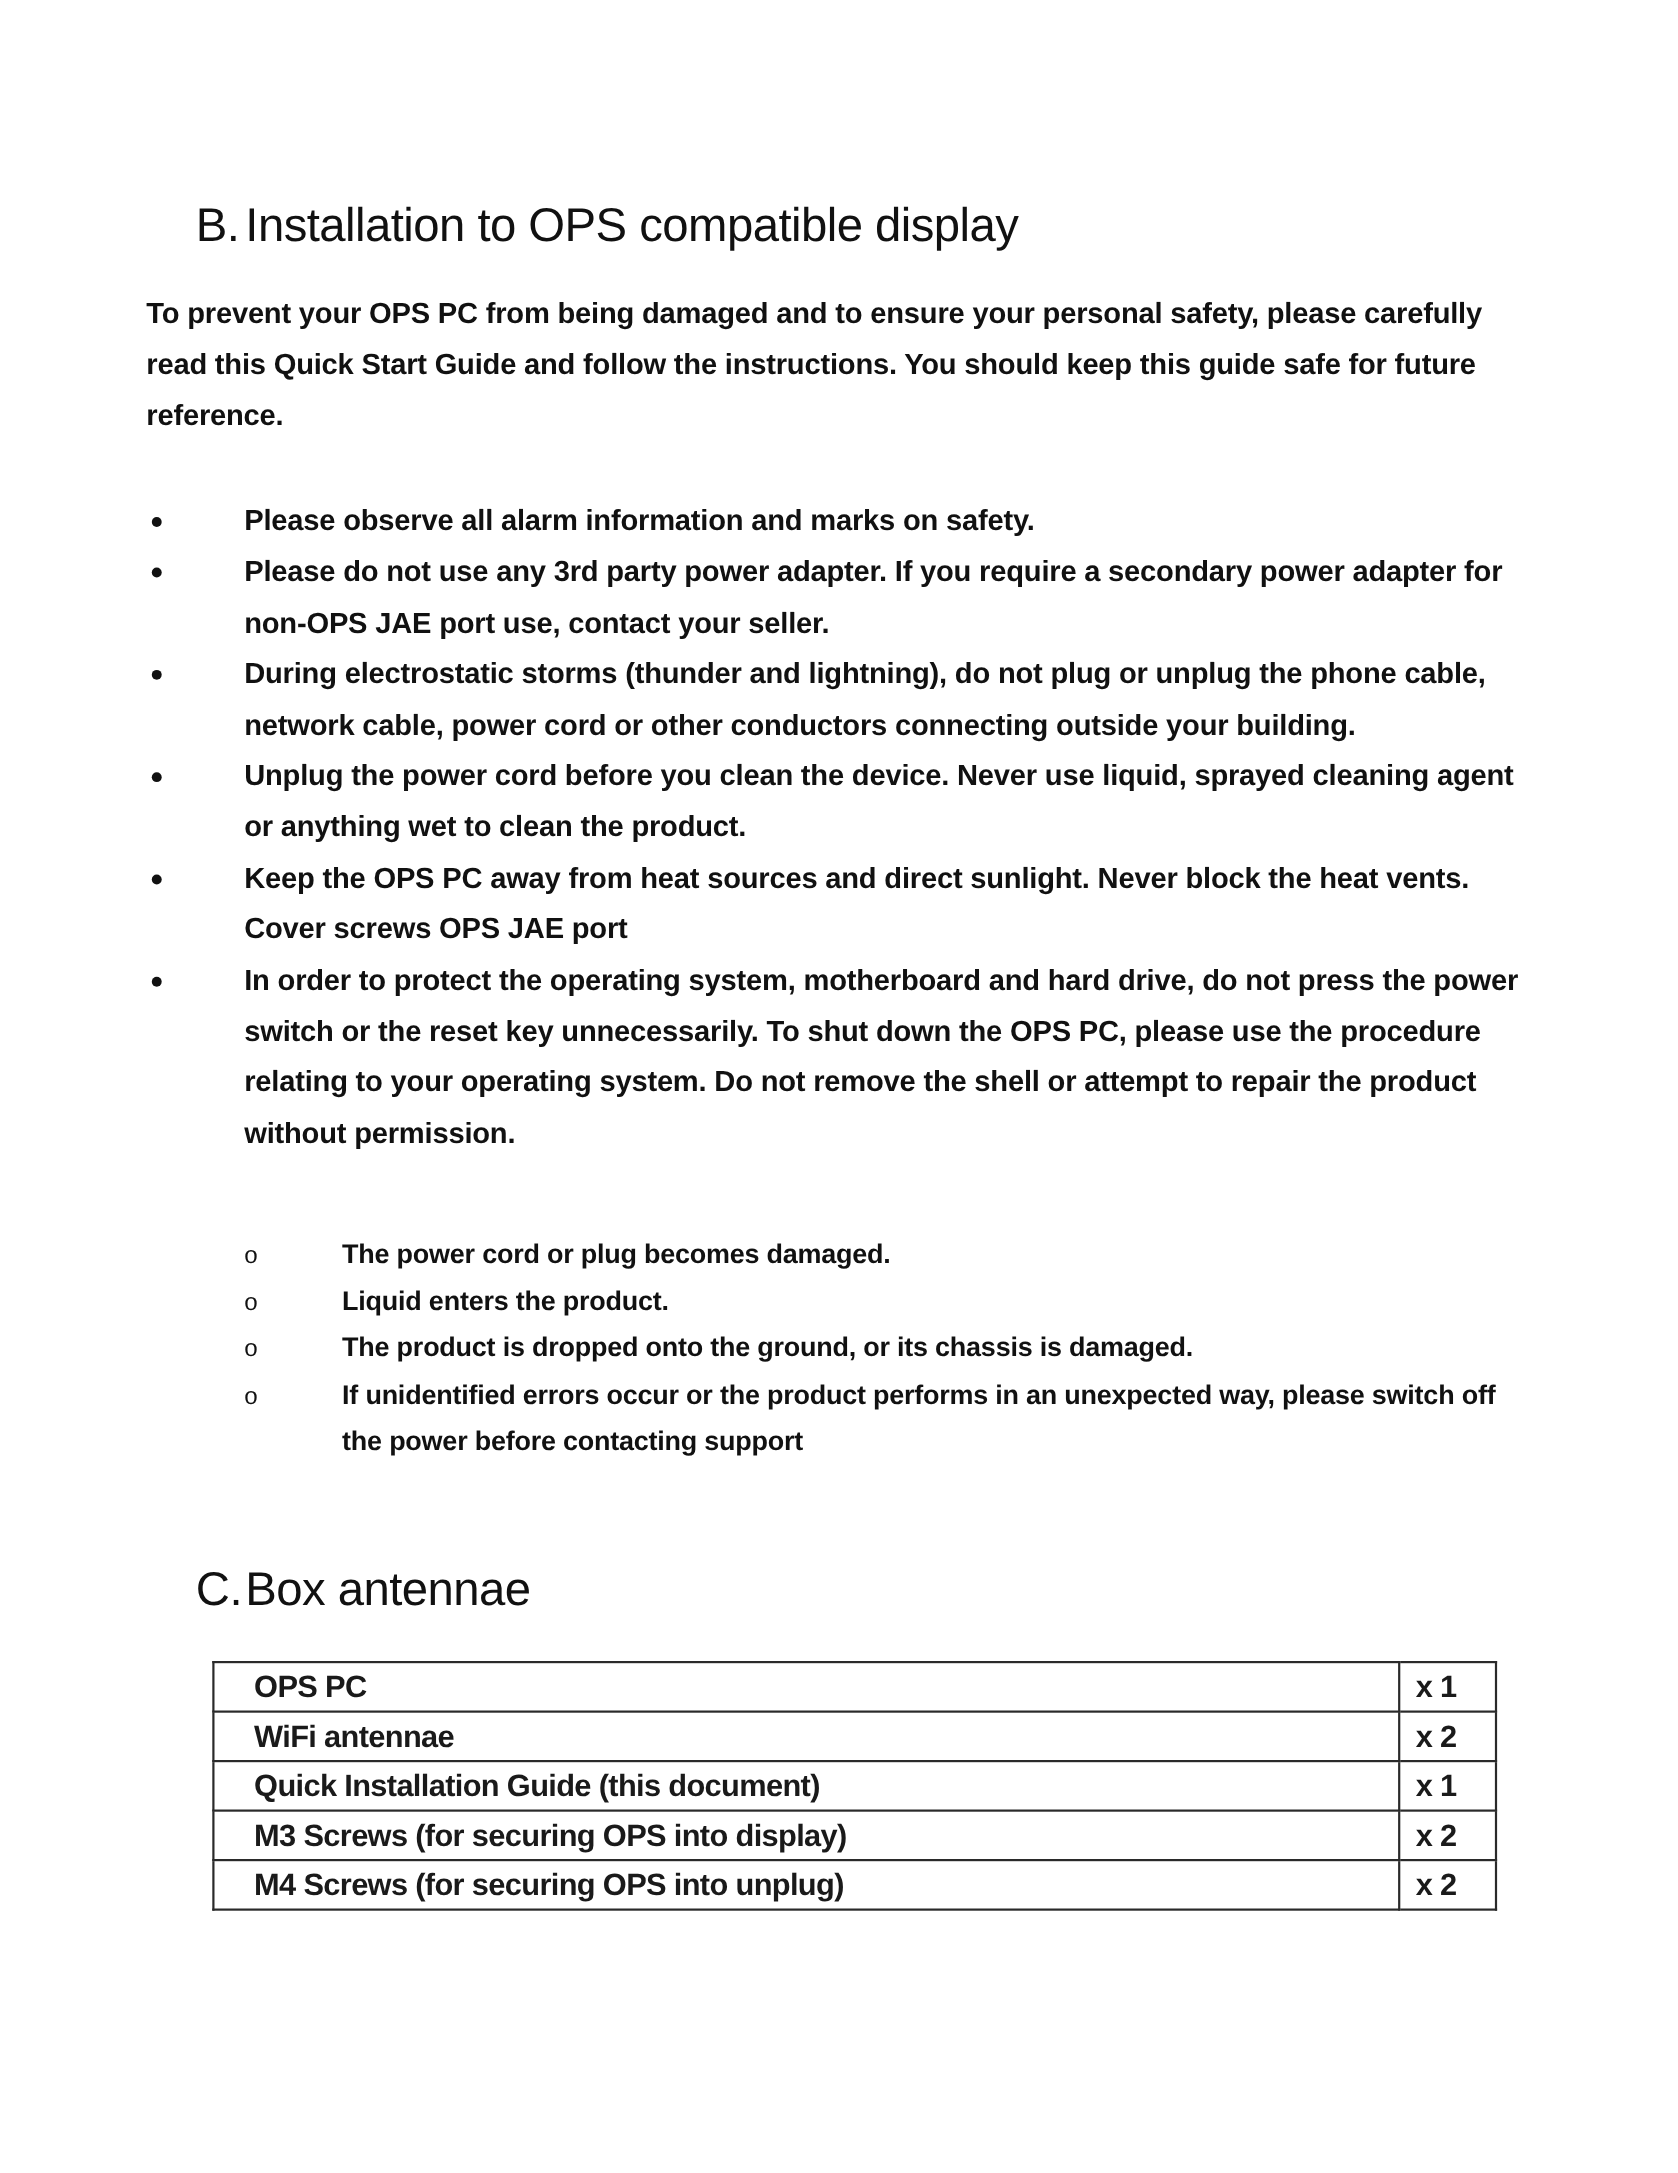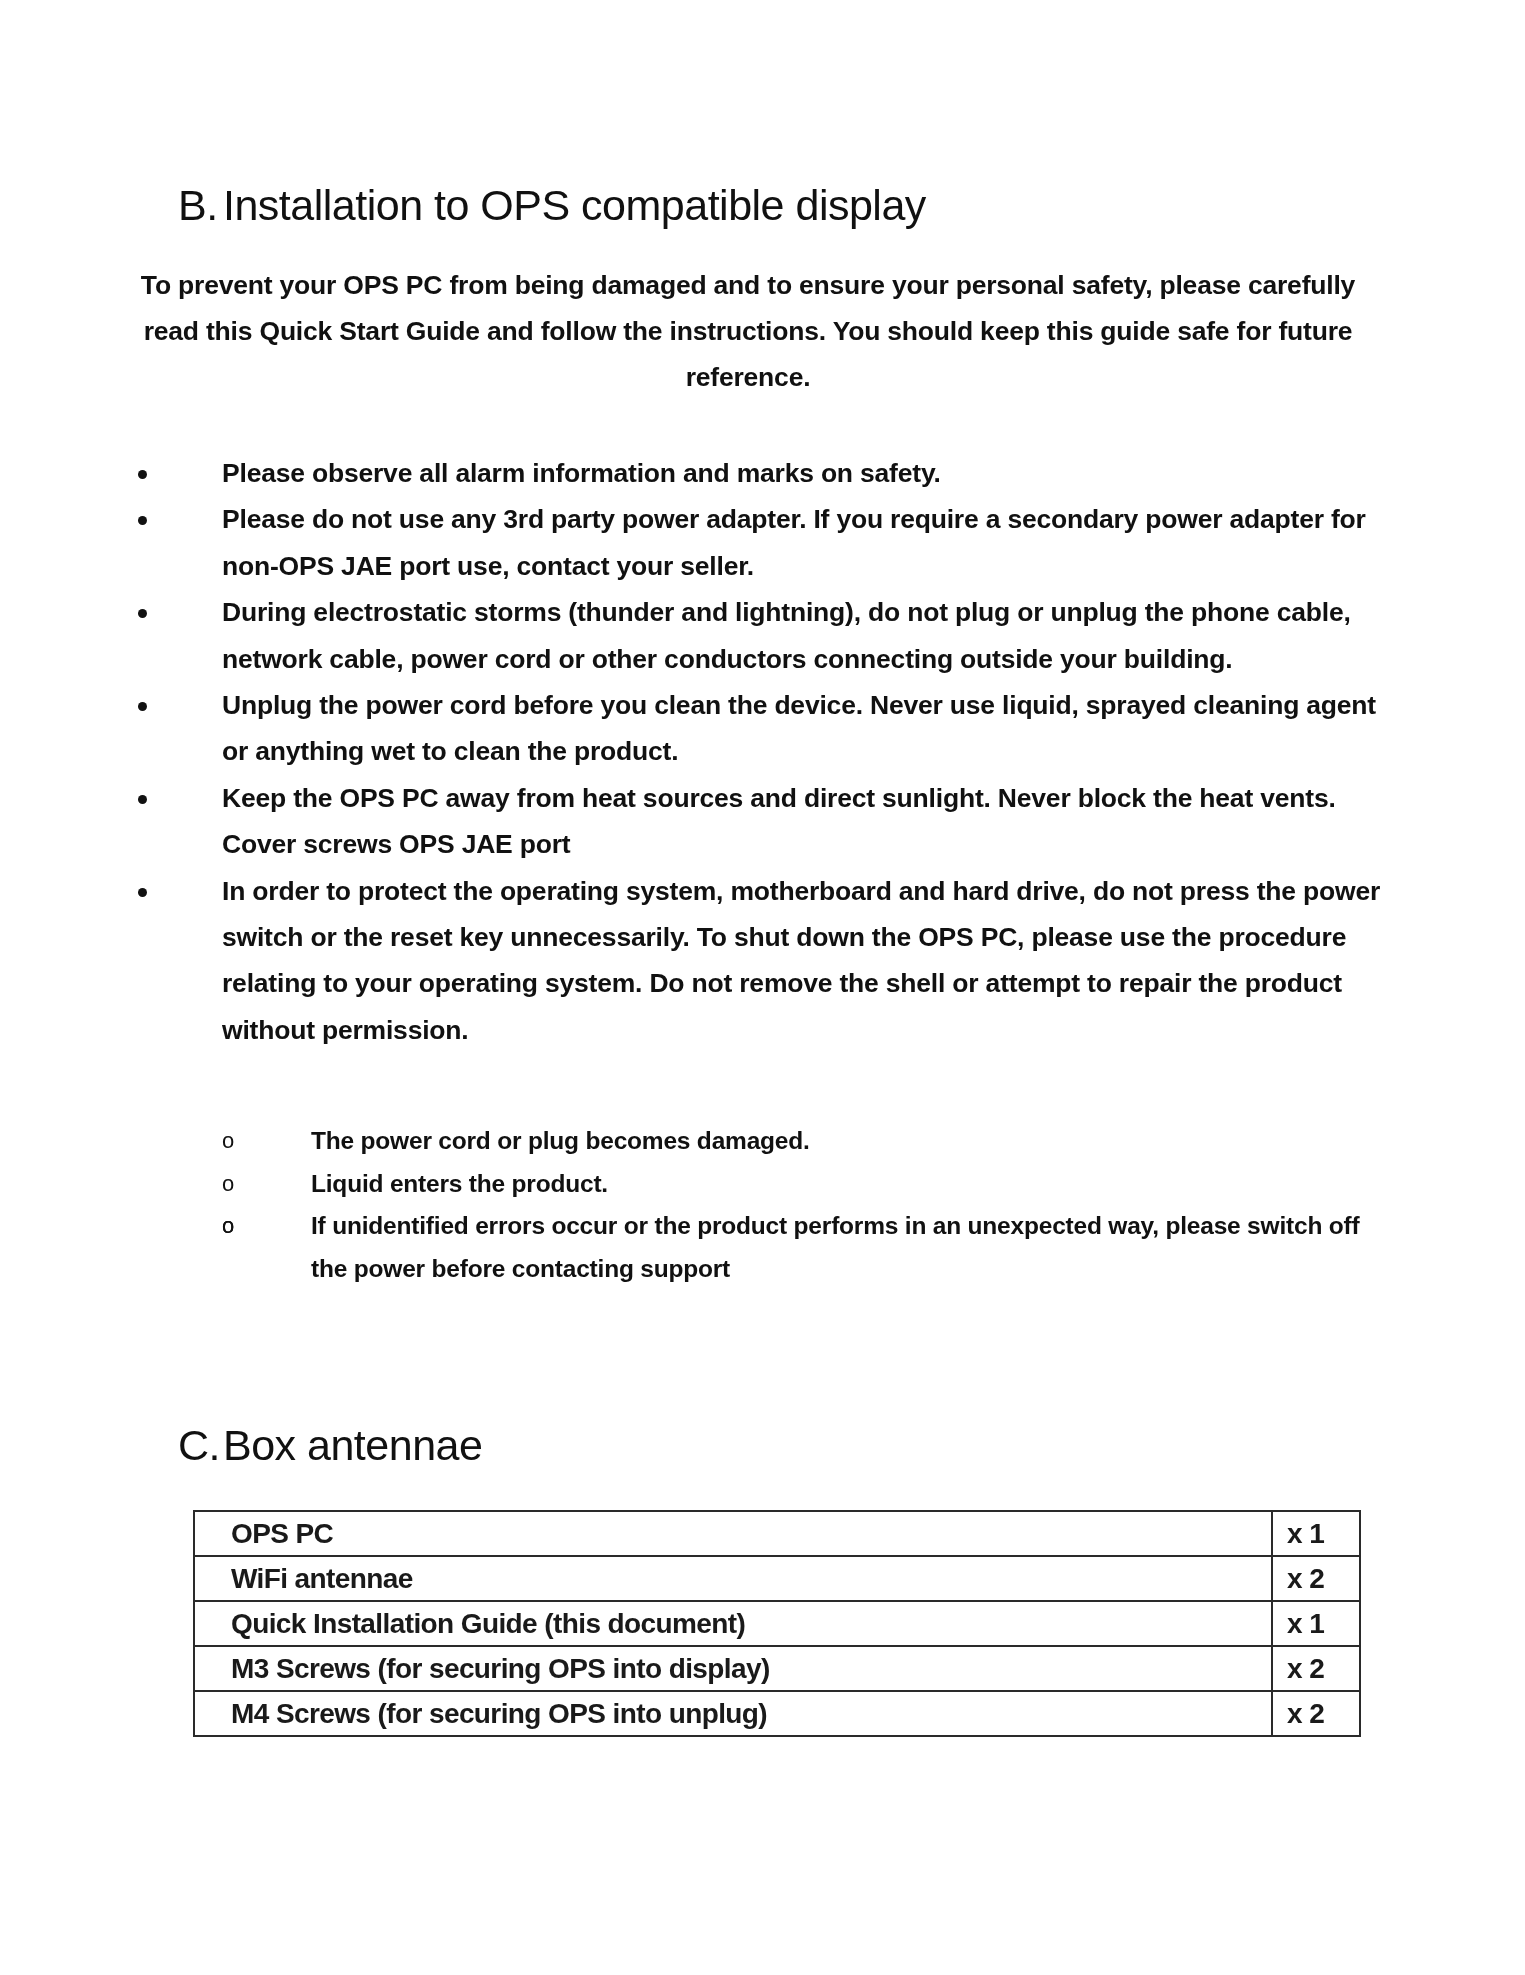--- a/index.html
+++ b/index.html
@@ -21,35 +21,35 @@
   table.box td.item { width: 1040px; padding-left: 36px; }
   table.box td.qty { width: 72px; padding-left: 14px; }
 </style>
 </head>
 <body>
 
 <div class="abs h2" style="left:178px; top:179px;">
   <span class="num">B.</span><span>Installation to OPS compatible display</span>
 </div>
 
-<div class="abs para" style="left:133px; top:262px; width:1230px;text-align:center;">To prevent your OPS PC from being damaged and to ensure your personal safety, please carefully read this Quick Start Guide and follow the instructions. You should keep this guide safe for future reference.</div>
+<div class="abs para" style="left:133px; top:262px; width:1230px;">To prevent your OPS PC from being damaged and to ensure your personal safety, please carefully read this Quick Start Guide and follow the instructions. You should keep this guide safe for future reference.</div>
 
 <ul class="abs bullets" style="left:133px; top:422px; width:1260px;margin-top:28px;">
   <li><span class="dot"></span><span>Please observe all alarm information and marks on safety.</span></li>
   <li><span class="dot"></span><span>Please do not use any 3rd party power adapter. If you require a secondary power adapter for non-OPS JAE port use, contact your seller.</span></li>
   <li><span class="dot"></span><span>During electrostatic storms (thunder and lightning), do not plug or unplug the phone cable, network cable, power cord or other conductors connecting outside your building.</span></li>
   <li><span class="dot"></span><span>Unplug the power cord before you clean the device. Never use liquid, sprayed cleaning agent or anything wet to clean the product.</span></li>
   <li><span class="dot"></span><span>Keep the OPS PC away from heat sources and direct sunlight. Never block the heat vents. Cover screws OPS JAE port</span></li>
   <li><span class="dot"></span><span>In order to protect the operating system, motherboard and hard drive, do not press the power switch or the reset key unnecessarily. To shut down the OPS PC, please use the procedure relating to your operating system. Do not remove the shell or attempt to repair the product without permission.</span></li>
 </ul>
 
 <ul class="abs sub" style="left:222px; top:1120px; width:1180px;">
   <li><span class="ring">o</span><span>The power cord or plug becomes damaged.</span></li>
   <li><span class="ring">o</span><span>Liquid enters the product.</span></li>
-  <li><span class="ring">o</span></li>
+  <li><span class="ring">o</span><span>The product is dropped onto the ground, or its chassis is damaged.</span></li>
   <li><span class="ring">o</span><span>If unidentified errors occur or the product performs in an unexpected way, please switch off the power before contacting support</span></li>
 </ul>
 
 <div class="abs h2" style="left:178px; top:1419px;">
   <span class="num">C.</span><span>Box antennae</span>
 </div>
 
 <table class="abs box" style="left:178px; top:1510px;margin-left:15px;">
   <tbody>
       <tr>

